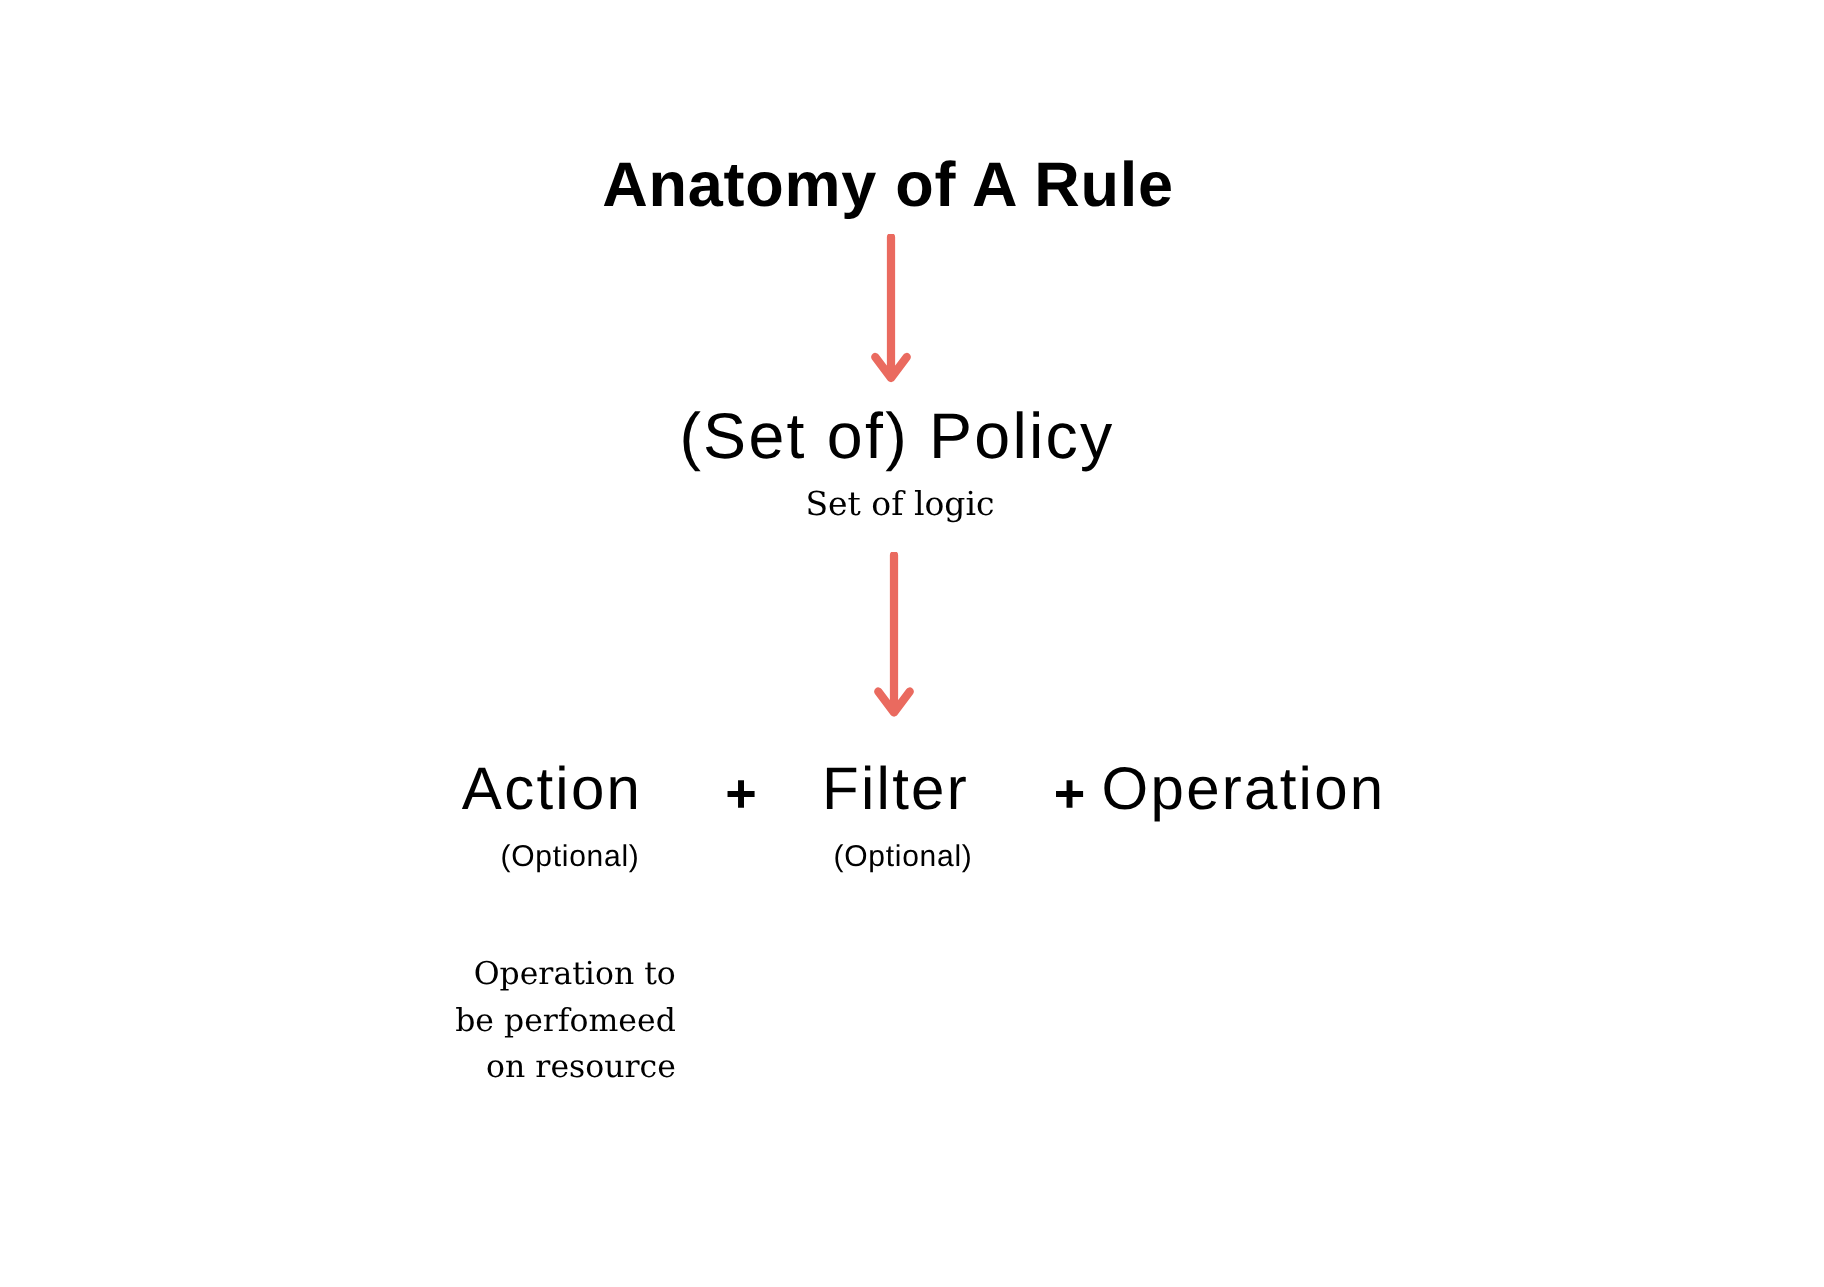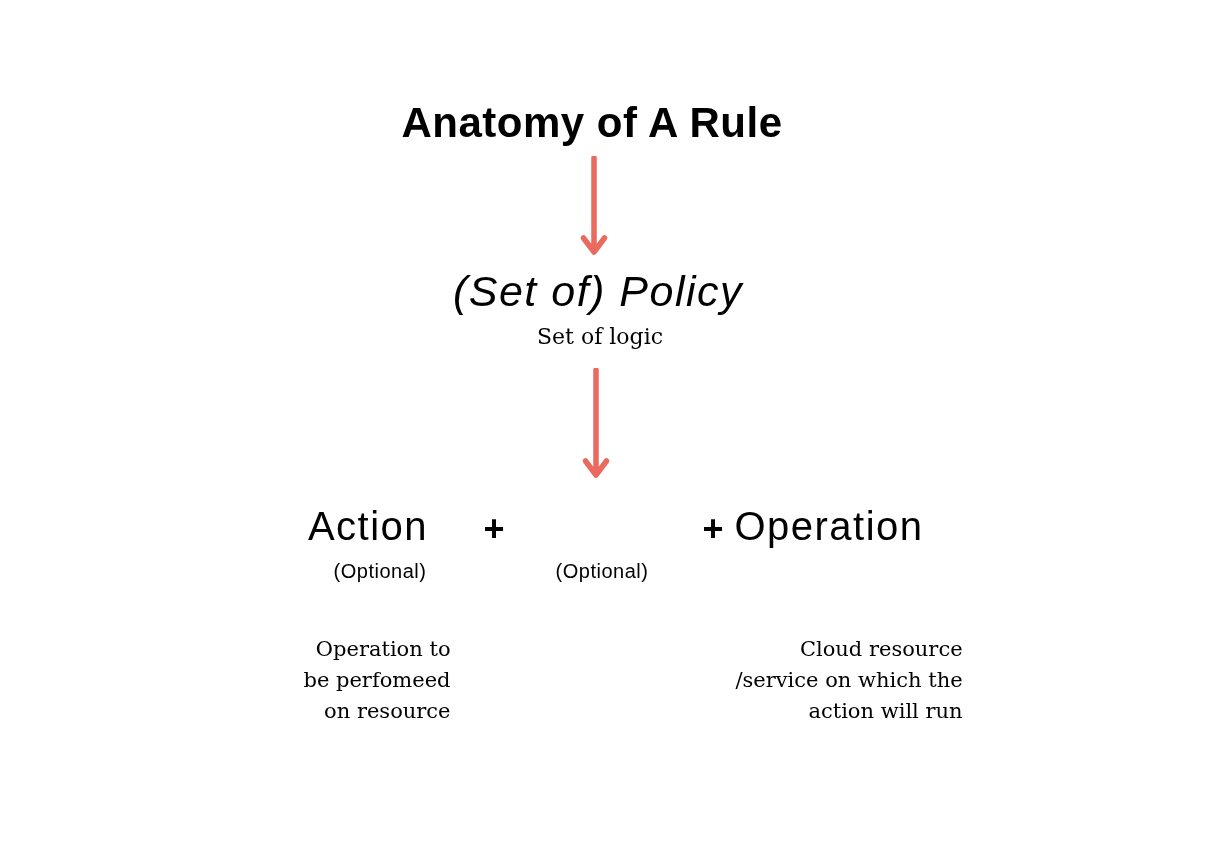--- a/index.html
+++ b/index.html
@@ -30,21 +30,20 @@
 
   .arrow-svg { position: absolute; transform: translateX(-50%); display: block; }
   .arrow-1 { left: 594px; top: 156px; width: 30px; height: 103px; }
   .arrow-2 { left: 596px; top: 368px; width: 30px; height: 114px; }
 
   .policy-label {
     top: 267px; left: 598px;
     font-size: 43px;
     font-weight: 300;
     letter-spacing: 1.5px;
-    font-style: italic;
   }
   .policy-sublabel {
     top: 324px; left: 600px;
     font-family: "DejaVu Serif", serif;
     font-size: 22px;
   }
 
   .comp-label {
     top: 504px;
     font-size: 40px;
@@ -98,26 +97,24 @@
 
   <div class="abs policy-label">(Set of) Policy</div>
   <div class="abs policy-sublabel">Set of logic</div>
 
   <svg class="arrow-svg arrow-2" viewBox="0 0 30 114" aria-hidden="true">
     <path d="M15 2 L15 105 M4.5 93 L15 107 L25.5 93" fill="none" stroke="var(--arrow-color)" stroke-width="5.5" stroke-linecap="round" stroke-linejoin="round"></path>
   </svg>
 
   <div class="abs comp-label comp-action">Action</div>
   <div class="abs plus plus-1">+</div>
+  <div class="abs comp-label comp-filter">Filter</div>
   <div class="abs plus plus-2">+</div>
   <div class="abs comp-label comp-resource">Operation</div>
 
   <div class="abs optional optional-1">(Optional)</div>
   <div class="abs optional optional-2">(Optional)</div>
 
   <div class="abs desc desc-1">Operation to
 be perfomeed
 on resource</div>
-  <div class="abs desc desc-3">Cloud resource
-/service on which the
-action will run</div>
 
 </div>
 
 </body></html>

